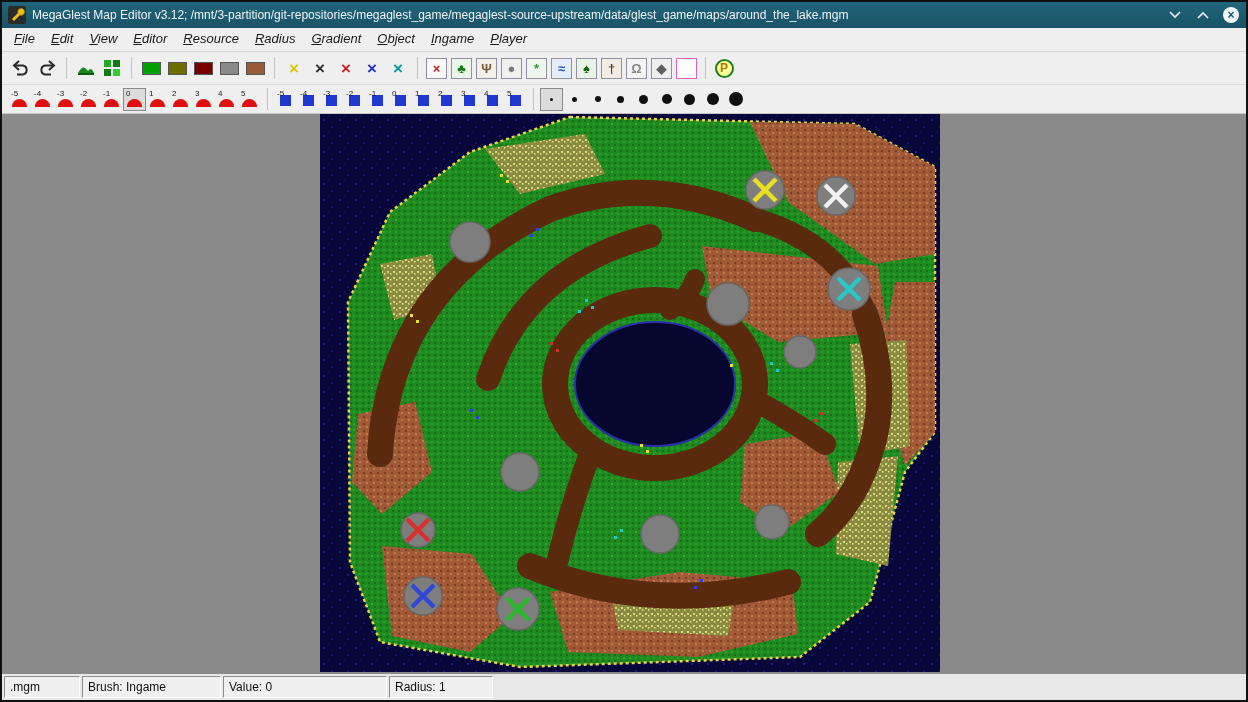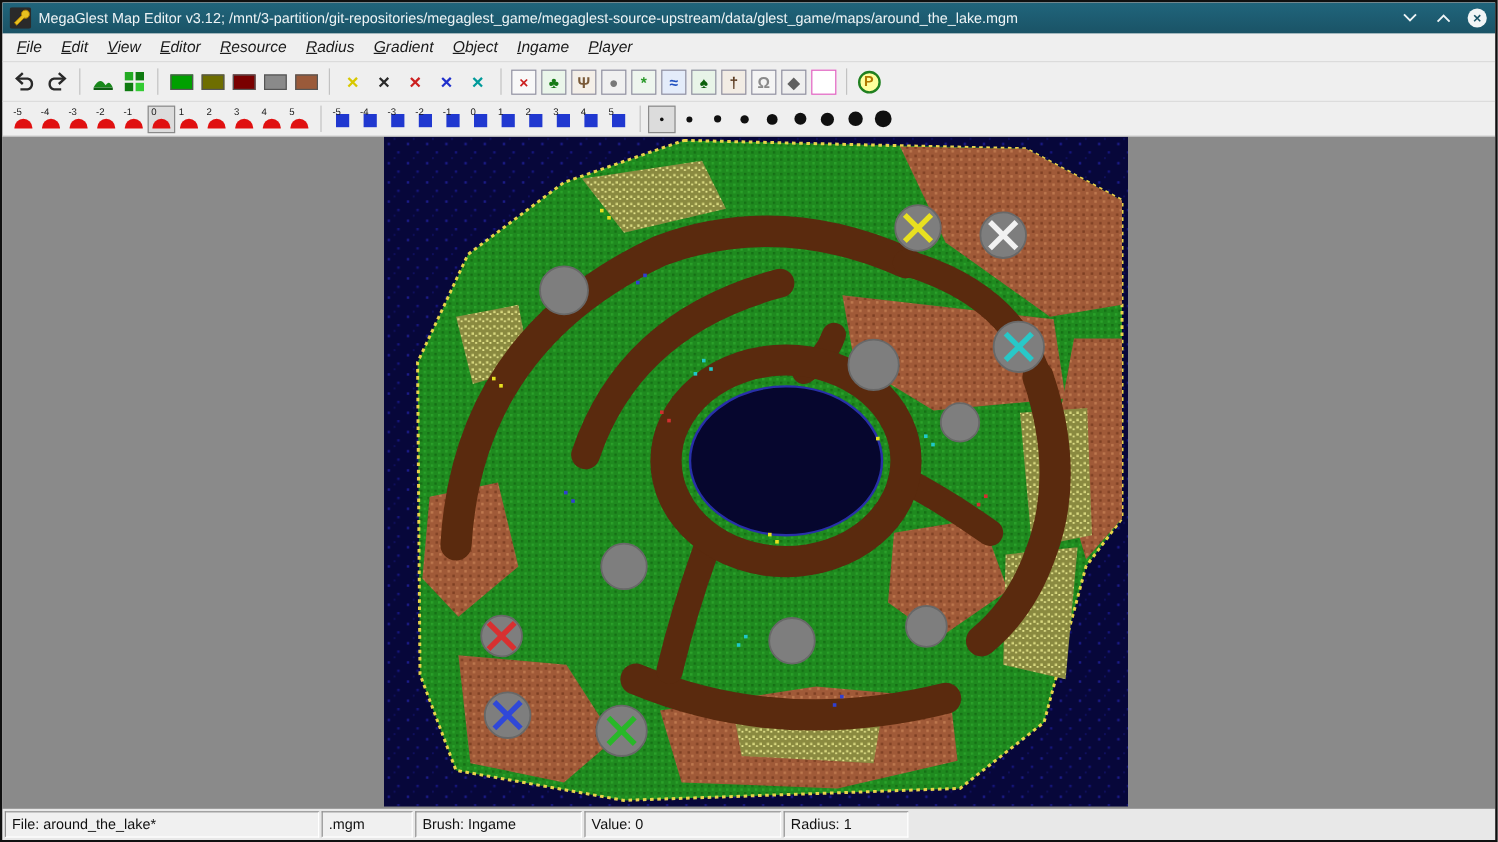--- a/index.html
+++ b/index.html
@@ -453,20 +453,19 @@
             <g>
               <line x1="209" y1="484" x2="187" y2="506" stroke="#28b828" stroke-width="4.5"></line>
               <line x1="187" y1="484" x2="209" y2="506" stroke="#28b828" stroke-width="4.5"></line>
             </g>
           </g>
       </svg>
     </div>
   </div>
 
   <div class="statusbar">
-    <div class="seg s-file">File: around_the_lake*</div>
     <div class="seg s-ext">.mgm</div>
     <div class="seg s-brush">Brush: Ingame</div>
     <div class="seg s-val">Value: 0</div>
     <div class="seg s-rad">Radius: 1</div>
   </div>
 
 </div>
 
 </body></html>

